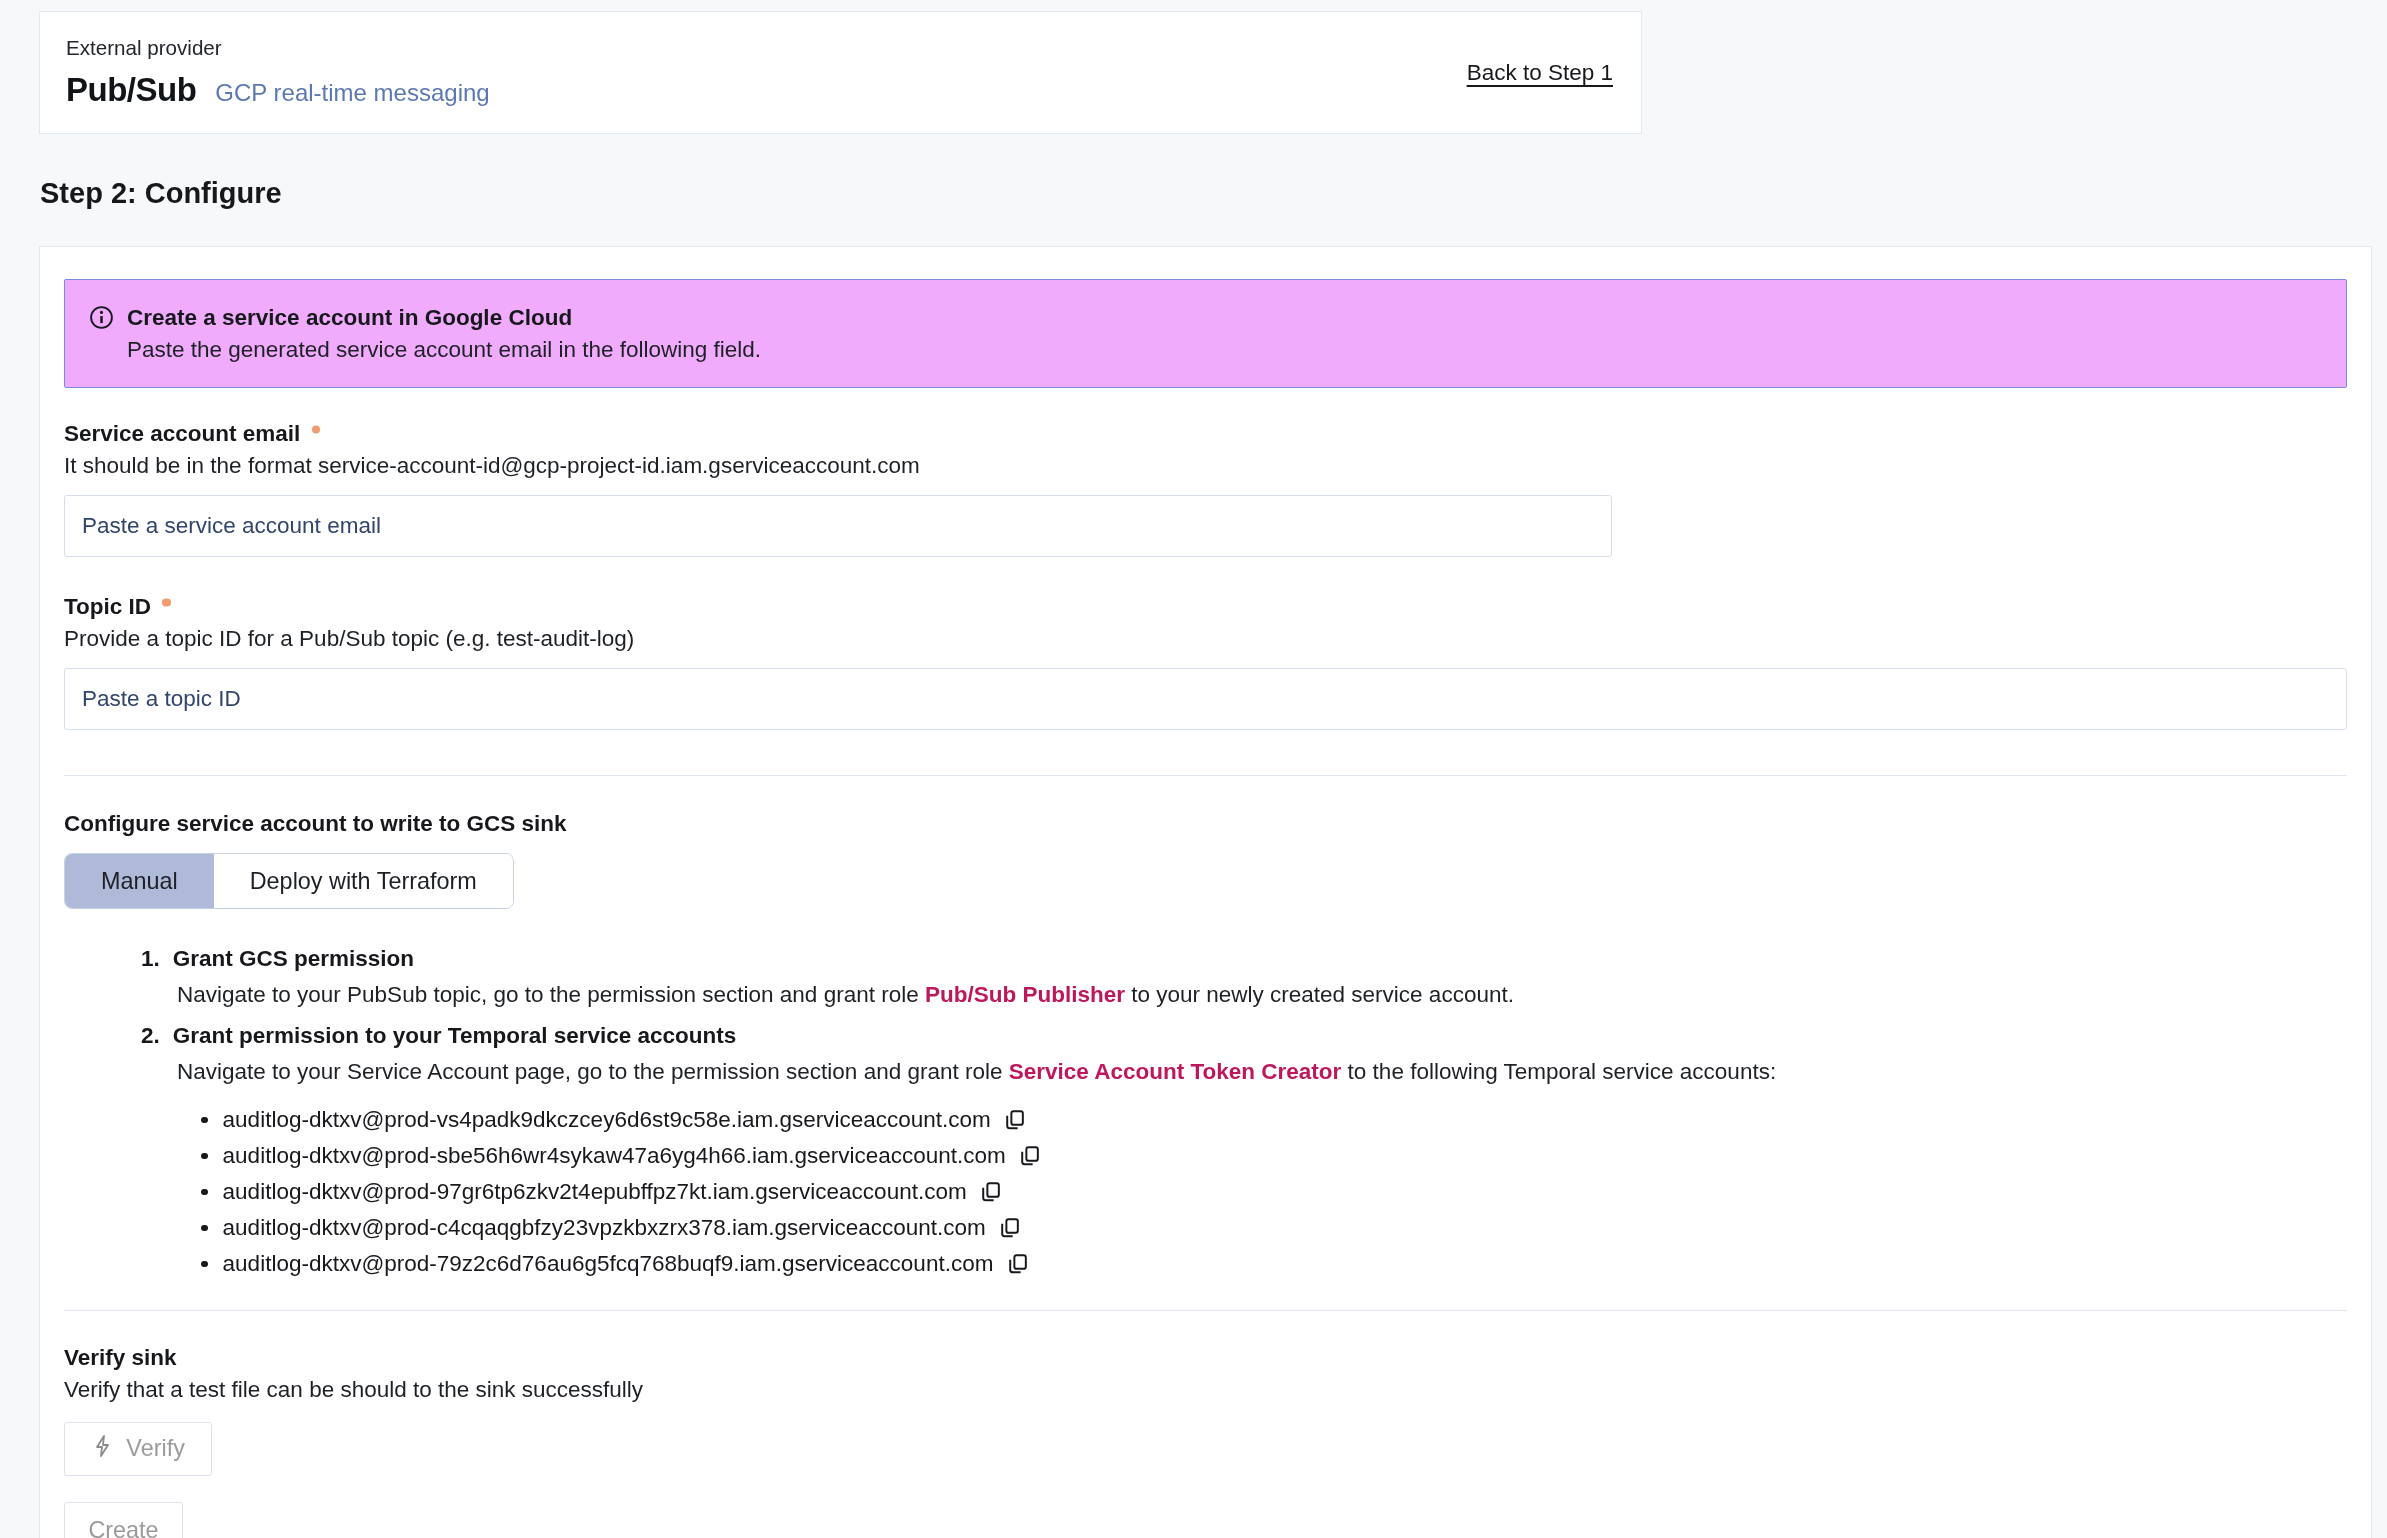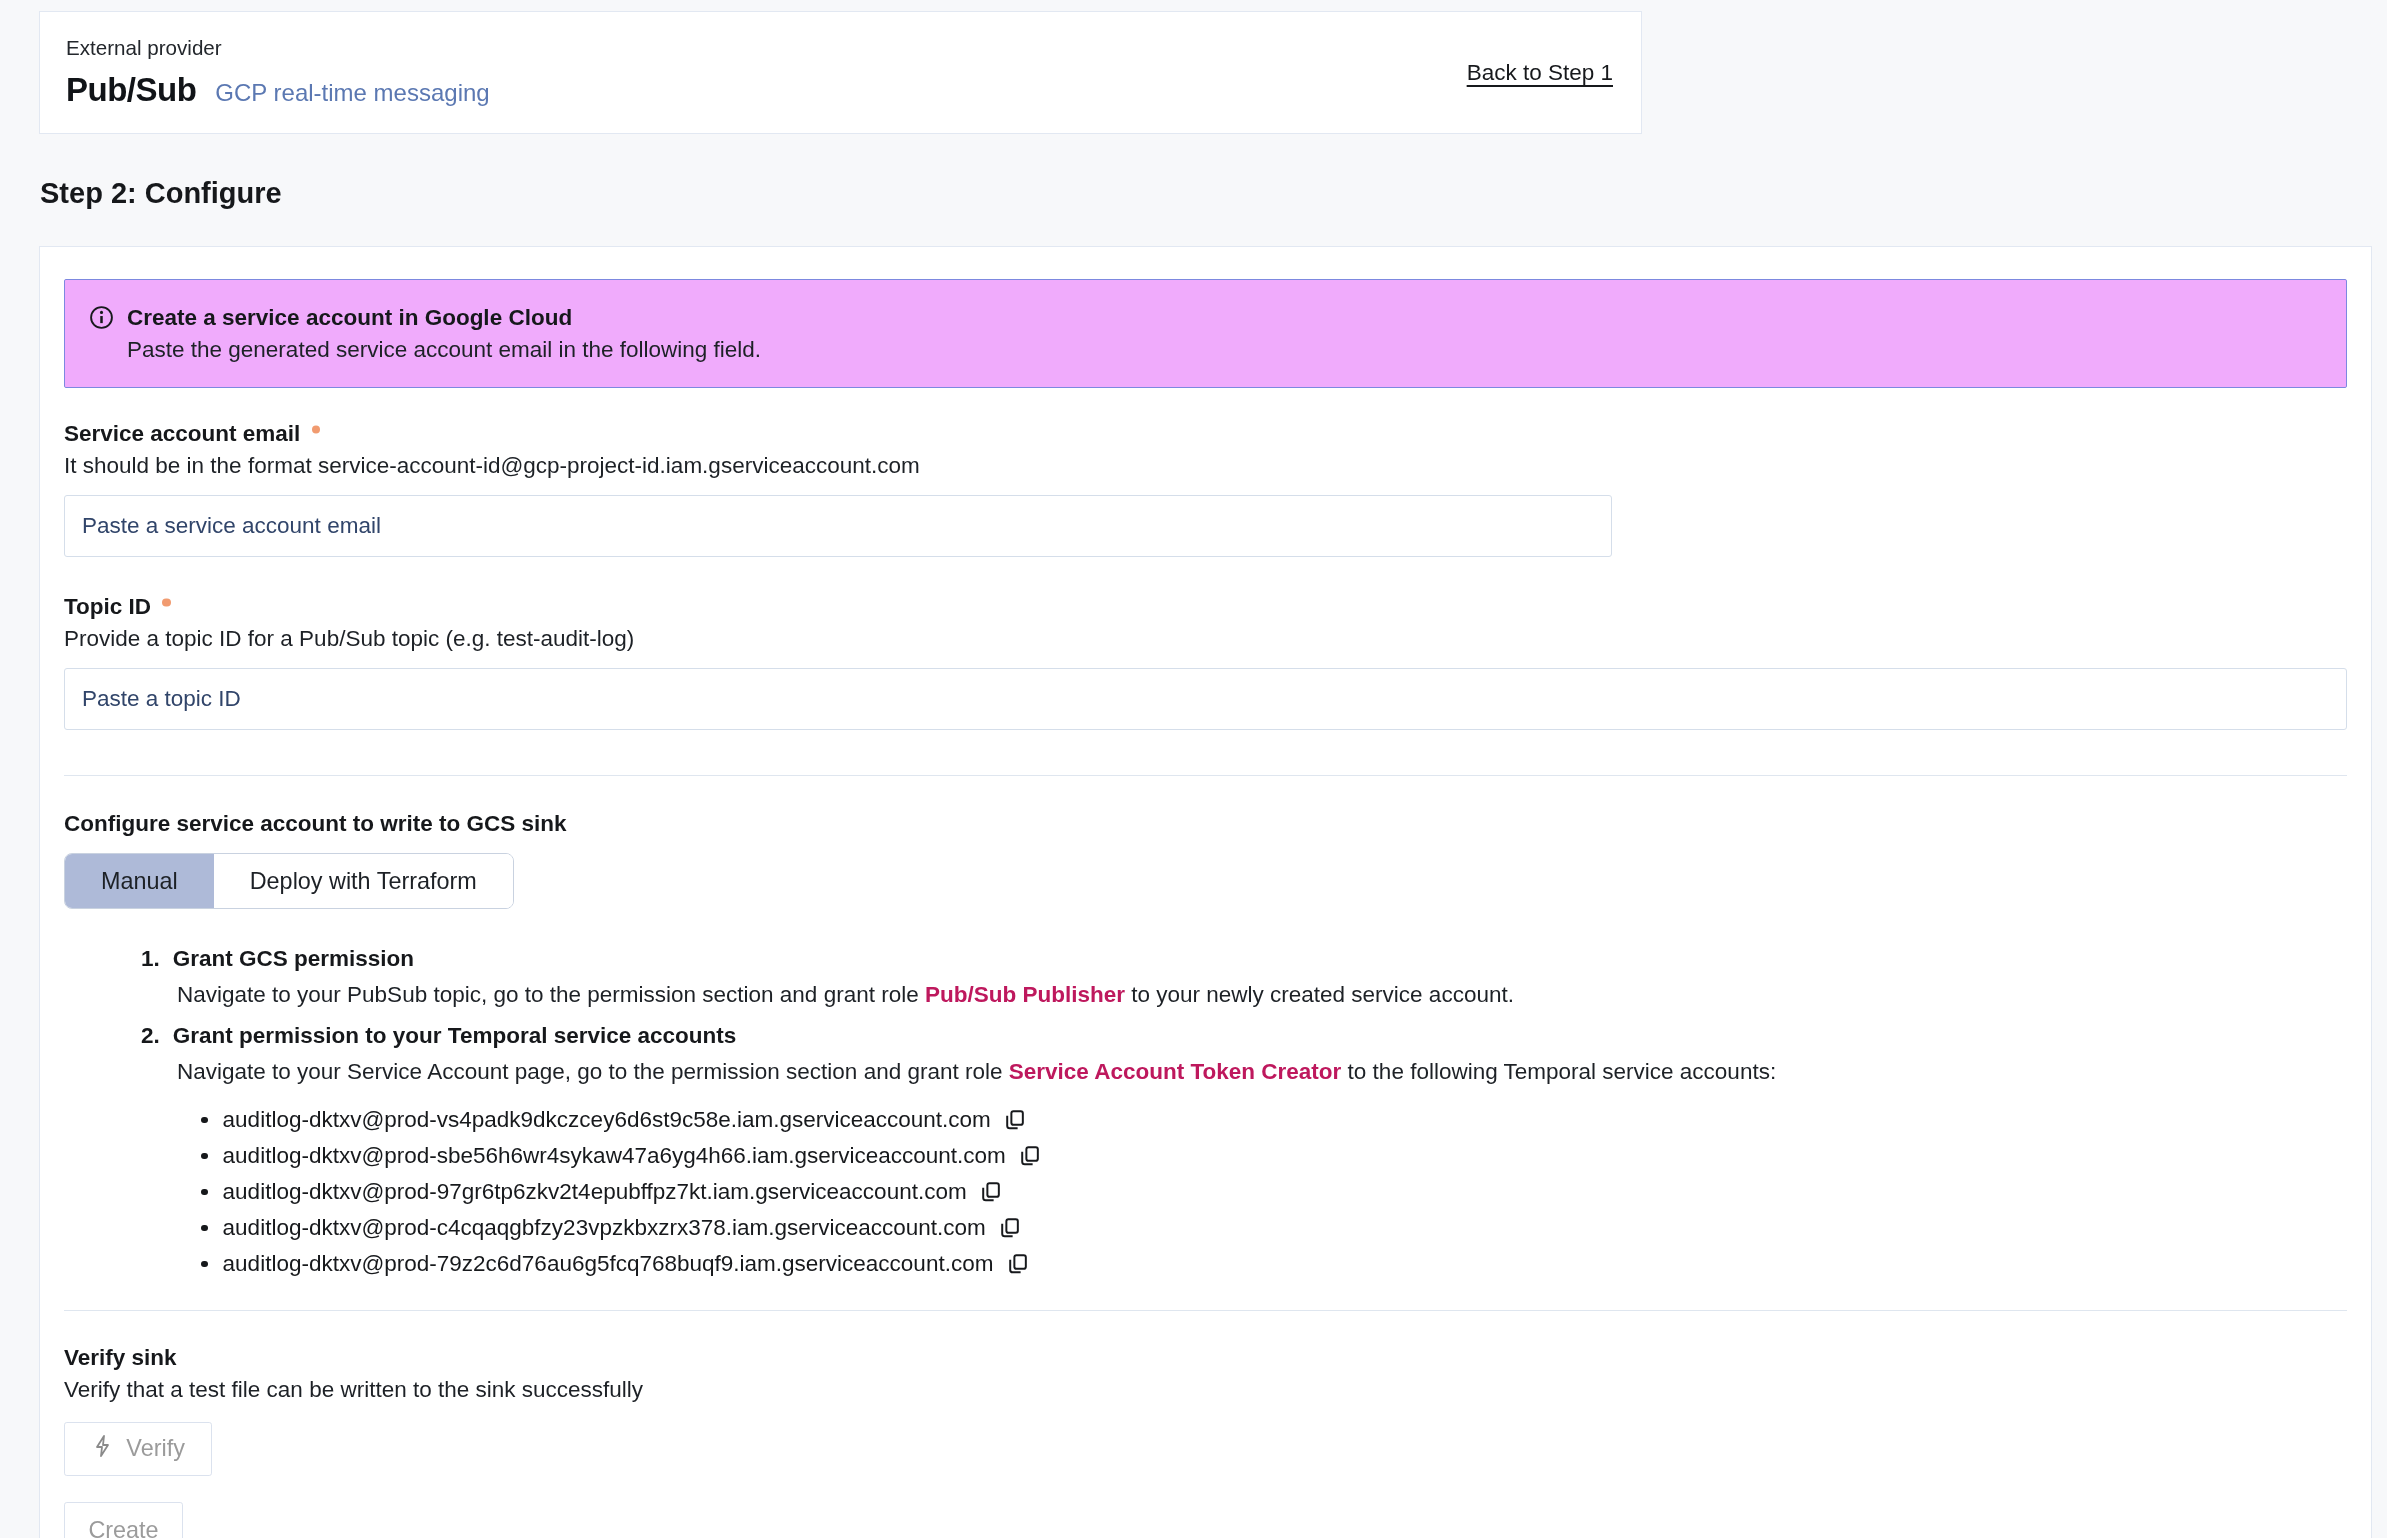--- a/index.html
+++ b/index.html
@@ -274,21 +274,21 @@
             <path d="M5 8.5 V18 a2.5 2.5 0 0 0 2.5 2.5 H15"></path>
           </svg>
       </button>
     </li>
   </ul>
 
   <hr class="divider" style="margin-top:28px">
 
   
   <div class="verify-title">Verify sink</div>
-  <div class="verify-body">Verify that a test file can be written to the sink successfully</div>
+  <div class="verify-body">Verify that a test file can be should to the sink successfully</div>
 
   <button class="btn btn-verify" disabled="">
     <span class="bolt-icon">
       <svg width="24" height="24" viewBox="0 0 24 24" fill="none" stroke="currentColor" stroke-width="1.8" stroke-linejoin="round">
           <path d="M13 2 L6 13 h5 l-1 9 7 -11 h-5 l1 -9 z"></path>
         </svg>
     </span>
     <span>Verify</span>
   </button>
 

